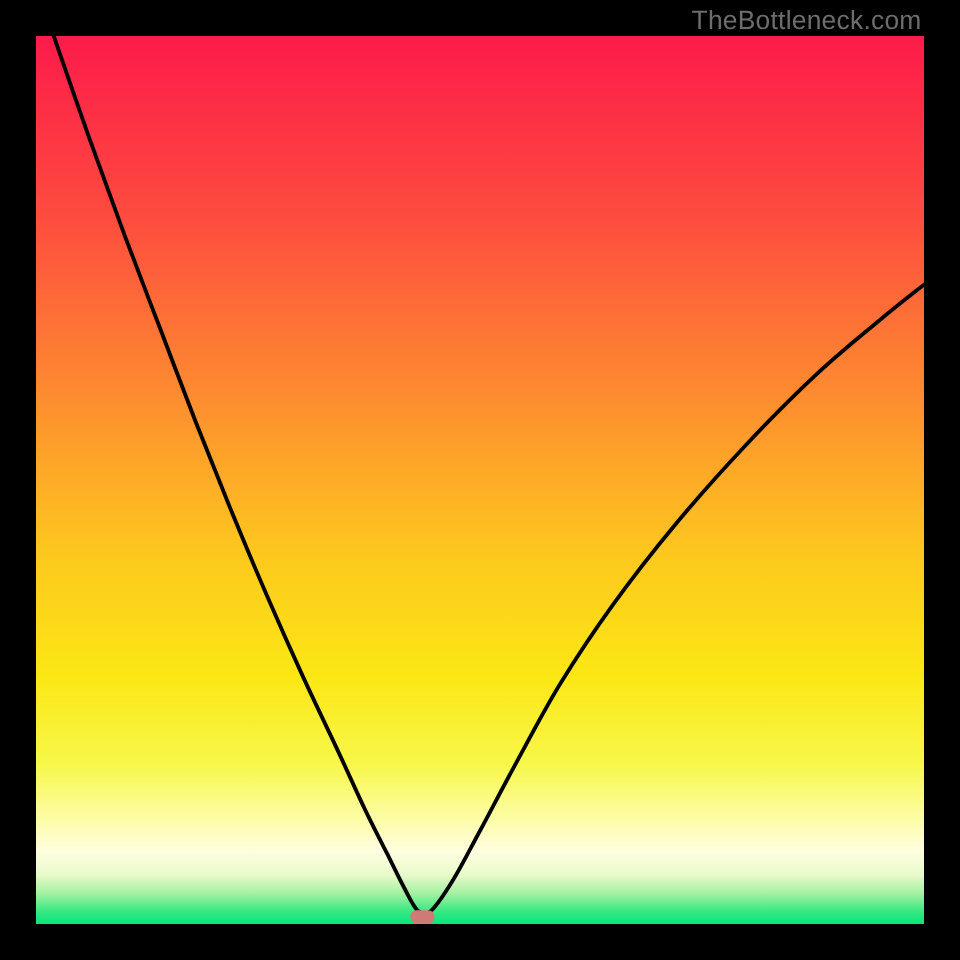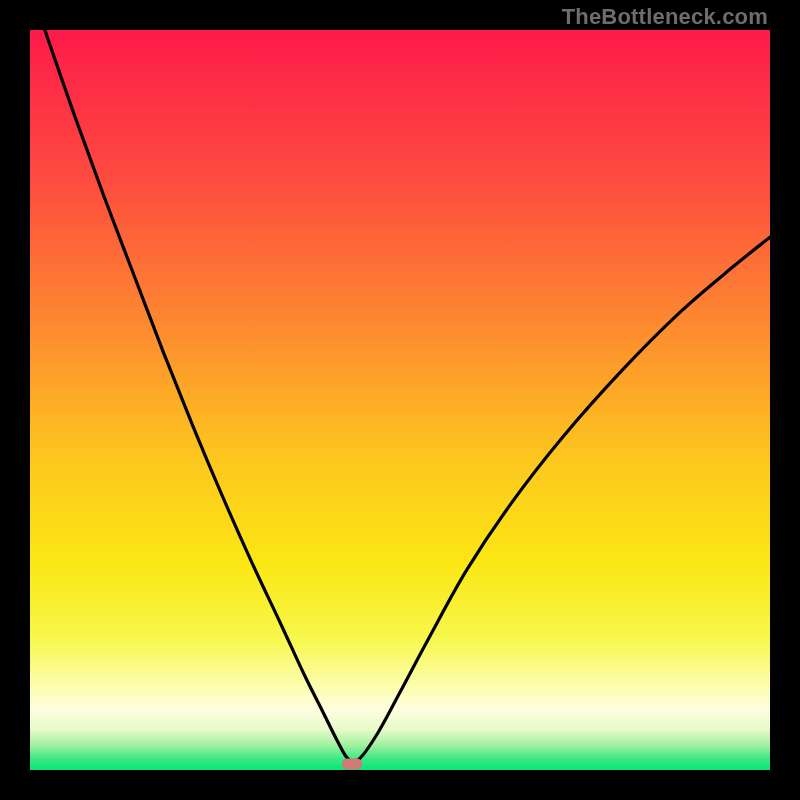--- a/index.html
+++ b/index.html
@@ -55,21 +55,21 @@
     font-size: 22px;
     font-weight: 500;
     letter-spacing: 0.2px;
   }
 </style>
 </head>
 <body>
 
 <div class="frame">
 
-  <div class="watermark" style="color: rgb(109, 109, 109); font-weight: bold;">TheBottleneck.com</div>
+  <div class="watermark" style="color: rgb(109, 109, 109);">TheBottleneck.com</div>
 
   <div class="plot">
 
     <svg class="gradient" viewBox="0 0 740 740" preserveAspectRatio="none">
       <defs>
         <linearGradient id="bggrad" x1="0" y1="0" x2="0" y2="1">
             <stop offset="0%" stop-color="#fd1b4a"></stop>
             <stop offset="20%" stop-color="#fd4b3f"></stop>
             <stop offset="40%" stop-color="#fd8a30"></stop>
             <stop offset="57.99999999999999%" stop-color="#fdc71e"></stop>

